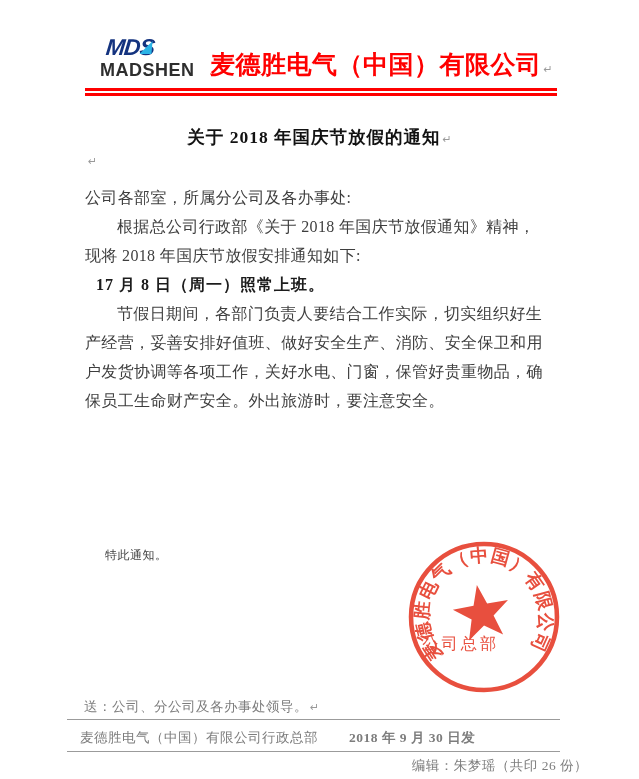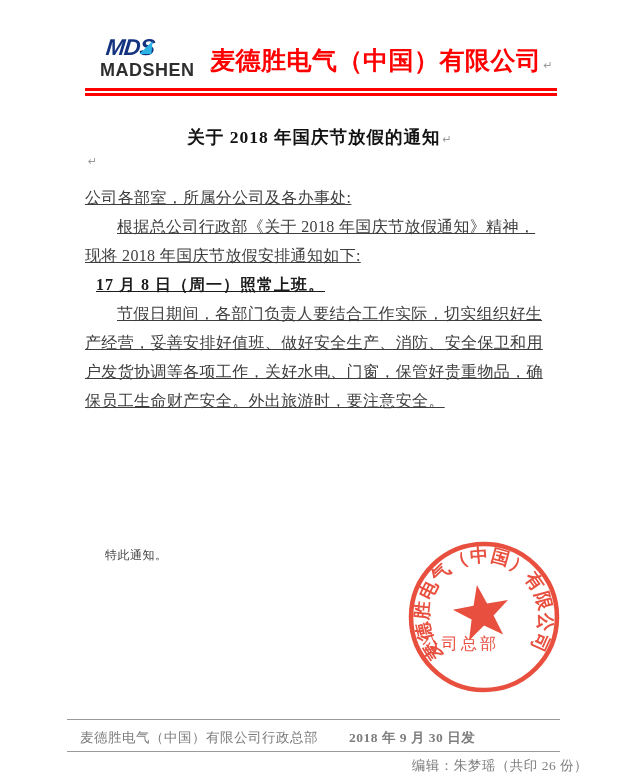--- a/index.html
+++ b/index.html
@@ -19,21 +19,21 @@
     position:absolute; left:43px; top:4px; width:0; height:0;
     border-left:6px solid transparent; border-right:6px solid transparent;
     border-bottom:13px solid #2bb3e6; transform:skewX(-24deg);
   }
   .logo-sub {
     font-family:"Liberation Sans","DejaVu Sans",sans-serif; font-weight:700;
     font-size:18px; letter-spacing:.5px; color:#2e2e2e; margin-top:2px;
   }
   .company-name {
     position:absolute; left:210px; top:46px; width:350px;
-    font-weight:700; font-size:25px; line-height:30px; letter-spacing:.5px;
+    font-weight:700; font-size:25px; line-height:37px; letter-spacing:.5px;
     color:#ff0000; white-space:nowrap;
   }
   .pmark {
     font-family:"DejaVu Sans",sans-serif; font-size:11px; color:#9a9a9a;
     font-weight:400; vertical-align:baseline; margin-left:2px; letter-spacing:0;
   }
   .redline { position:absolute; left:85px; top:88px; width:472px; }
   .redline .rl-a { height:3px; background:#ff0000; }
   .redline .rl-b { height:2px; background:#ffffff; }
   .redline .rl-c { height:2.5px; background:#ff0000; }
@@ -41,21 +41,21 @@
   .doc-title {
     position:absolute; left:0; top:125px; width:100%; text-align:center;
     font-size:17.5px; font-weight:700; color:#121212; letter-spacing:1px;
   }
   .lone-mark { position:absolute; left:86px; top:155px; }
   
   .body-text {
     position:absolute; left:85px; top:183px; width:474px;
     font-size:16px; line-height:29px; color:#3e3e3e; letter-spacing:.35px;
   }
-  .bline { white-space:nowrap;text-decoration:underline; }
+  .bline { white-space:nowrap; }
   .ind  { padding-left:32px; }
   .dind { padding-left:11px; }
   .bold { font-weight:700; color:#1c1c1c; letter-spacing:1px; }
   .closing {
     position:absolute; left:105px; top:547px;
     font-size:12px; color:#3e3e3e; letter-spacing:.5px;
   }
   
   .stamp { position:absolute; left:408px; top:541px; width:152px; height:152px; opacity:.95; }
   .stamp text { font-family:"Liberation Serif","DejaVu Serif",serif; }
@@ -116,20 +116,23 @@
     <defs>
       <path id="sealArc" d="M 36.1,113.9 A 55,55 0 1 1 113.9,113.9" fill="none"></path>
     </defs>
     <text font-size="18" font-weight="700" fill="#e74634">
       <textPath href="#sealArc" startOffset="2" textLength="246" lengthAdjust="spacing">麦德胜电气（中国）有限公司</textPath>
     </text>
     <polygon fill="#e74634" transform="rotate(-10 73 72)" points="73,43 79.8,62.6 100.6,63 84,75.6 90.1,95.5 73,83.6 55.9,95.5 62,75.6 45.4,63 66.2,62.6"></polygon>
     <text x="52" y="107" text-anchor="middle" font-size="16" letter-spacing="3" fill="#e74634">公司总部</text>
   </svg>
 
+  <div class="foot foot-cc">
+    <span>送：公司、分公司及各办事处领导。</span><span class="pmark">↵</span>
+  </div>
 
   <div class="rule rule1"></div>
 
   <div class="foot foot-issuer">
     <span>麦德胜电气（中国）有限公司行政总部</span><span class="date">2018 年 9 月 30 日发</span>
   </div>
 
   <div class="rule rule2"></div>
 
   <div class="foot foot-editor">编辑：朱梦瑶（共印 26 份）</div>

